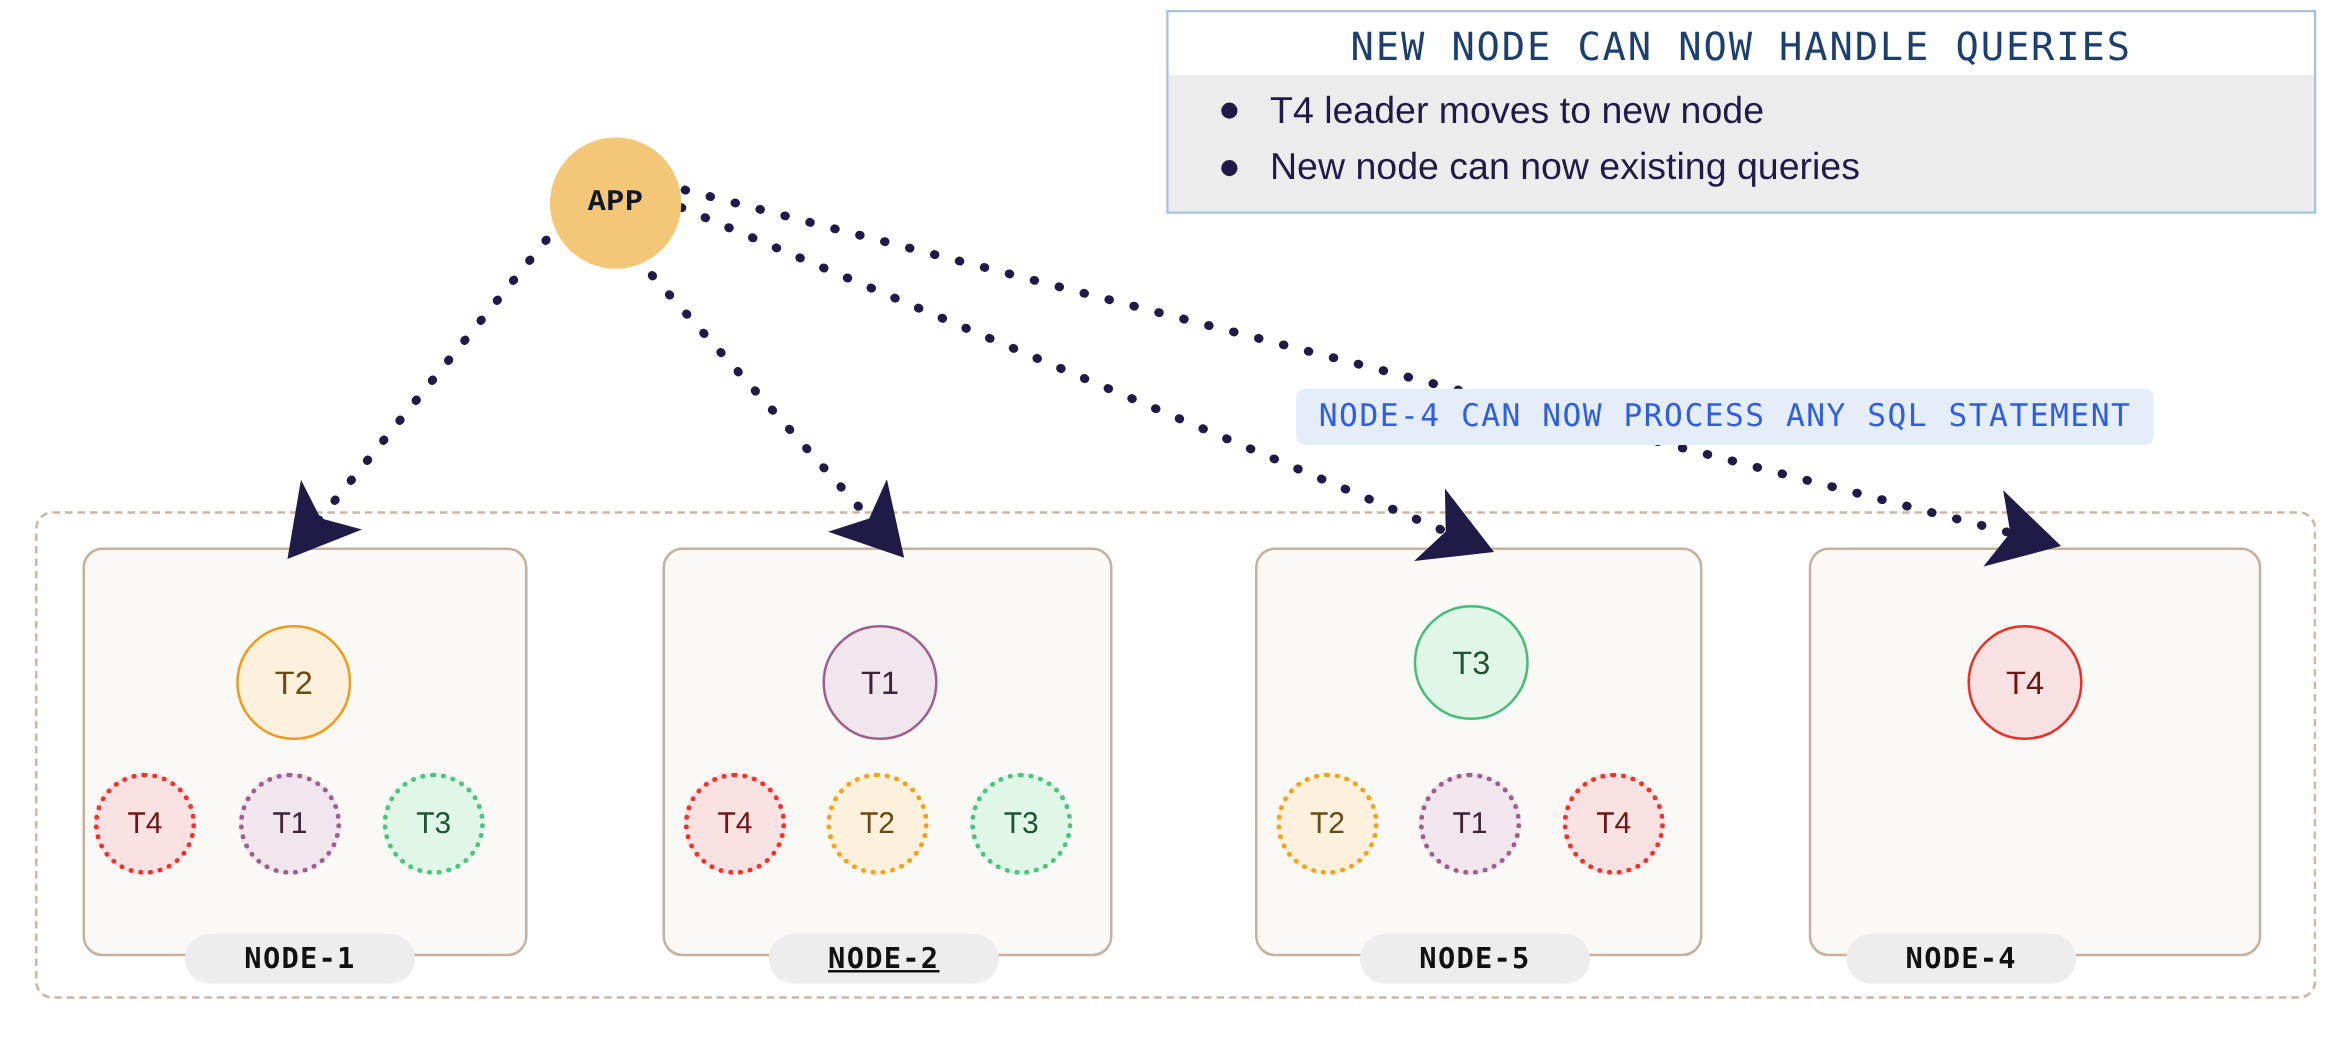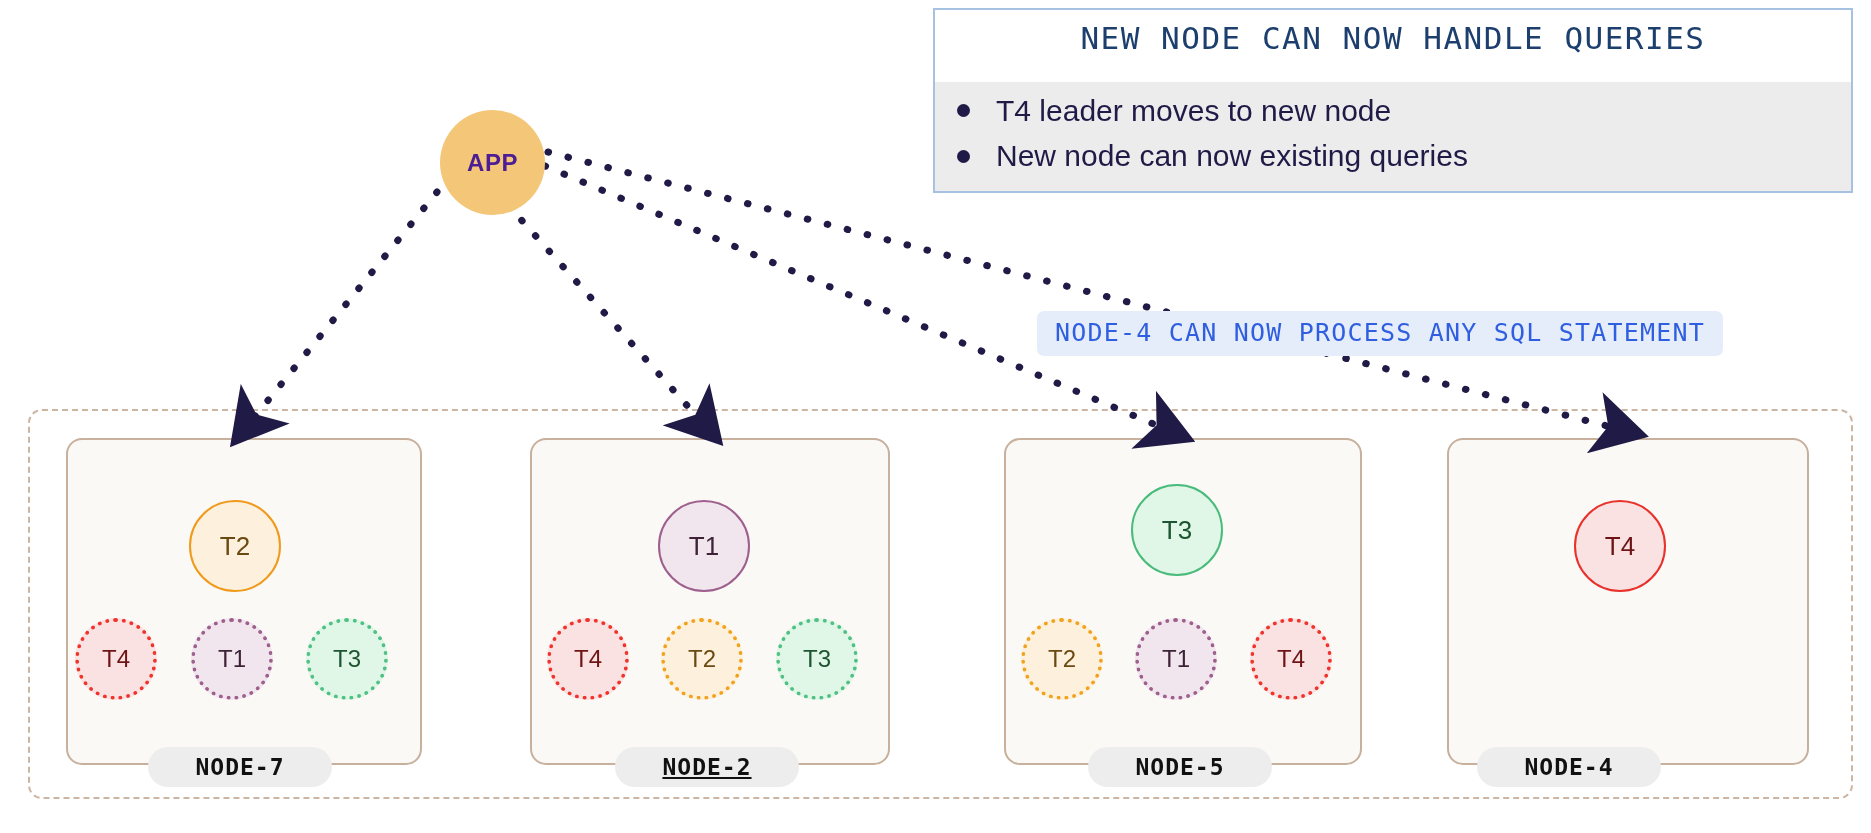--- a/index.html
+++ b/index.html
@@ -9,36 +9,37 @@
   }
 
   
   #arrow-layer{position:absolute;left:0;top:0;width:1871px;height:833px;z-index:3;pointer-events:none;}
 
   
   #app-node{
     position:absolute;left:440px;top:110px;width:105px;height:105px;
     border-radius:50%;background:#f3c678;
     display:flex;align-items:center;justify-content:center;
-    font-size:24px;font-weight:bold;color:#4c1d95;z-index:4;
+    font-size:24px;font-weight:bold;color:#0f172a;z-index:4;
     letter-spacing:.5px;
+    font-family:Liberation Mono, monospace;
   }
 
   
   #info-box{
     position:absolute;left:933px;top:8px;width:920px;
     border:2px solid #a7c1e3;background:#ffffff;z-index:6;box-sizing:border-box;
   }
   #info-title{
-    text-align:center;padding:10px 4px 26px 4px;background:#ffffff;
+    text-align:center;padding:10px 4px 4px 4px;background:#ffffff;
     font-family:"DejaVu Sans Mono","Liberation Mono",monospace;
     font-size:31px;color:#1d3f6e;letter-spacing:1.5px;white-space:nowrap;
   }
   #info-body{background:#ececec;padding:6px 0 12px 0;}
-  .info-item{display:flex;align-items:center;padding:2px 0 2px 22px;}
+  .info-item{display:flex;align-items:center;padding:2px 0 2px 42px;}
   .info-bullet{
     width:13px;height:13px;border-radius:50%;background:#201a46;
     flex:0 0 auto;margin-right:26px;
   }
   .info-text{font-size:30px;color:#201a46;white-space:nowrap;line-height:1.38;}
 
   
   #sql-caption{
     position:absolute;left:1037px;top:311px;
     background:#e5ecfa;border-radius:7px;padding:7px 18px 9px 18px;z-index:6;
@@ -182,16 +183,16 @@
 <div class="follower f-orange" id="f-3-0">
     <span>T2</span>
   </div>
 <div class="follower f-purple" id="f-3-1">
     <span>T1</span>
   </div>
 <div class="follower f-red" id="f-3-2">
     <span>T4</span>
   </div>
 
-<div class="node-label" id="node-label-1">NODE-7</div>
+<div class="node-label" id="node-label-1">NODE-1</div>
 <div class="node-label" id="node-label-2">NODE-2</div>
 <div class="node-label" id="node-label-3">NODE-5</div>
 <div class="node-label" id="node-label-4">NODE-4</div>
 
 </body></html>

